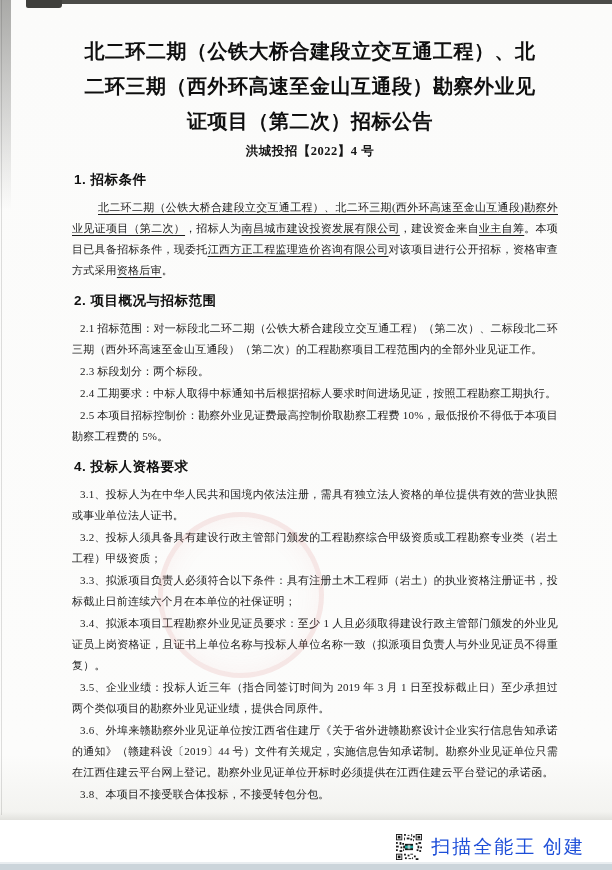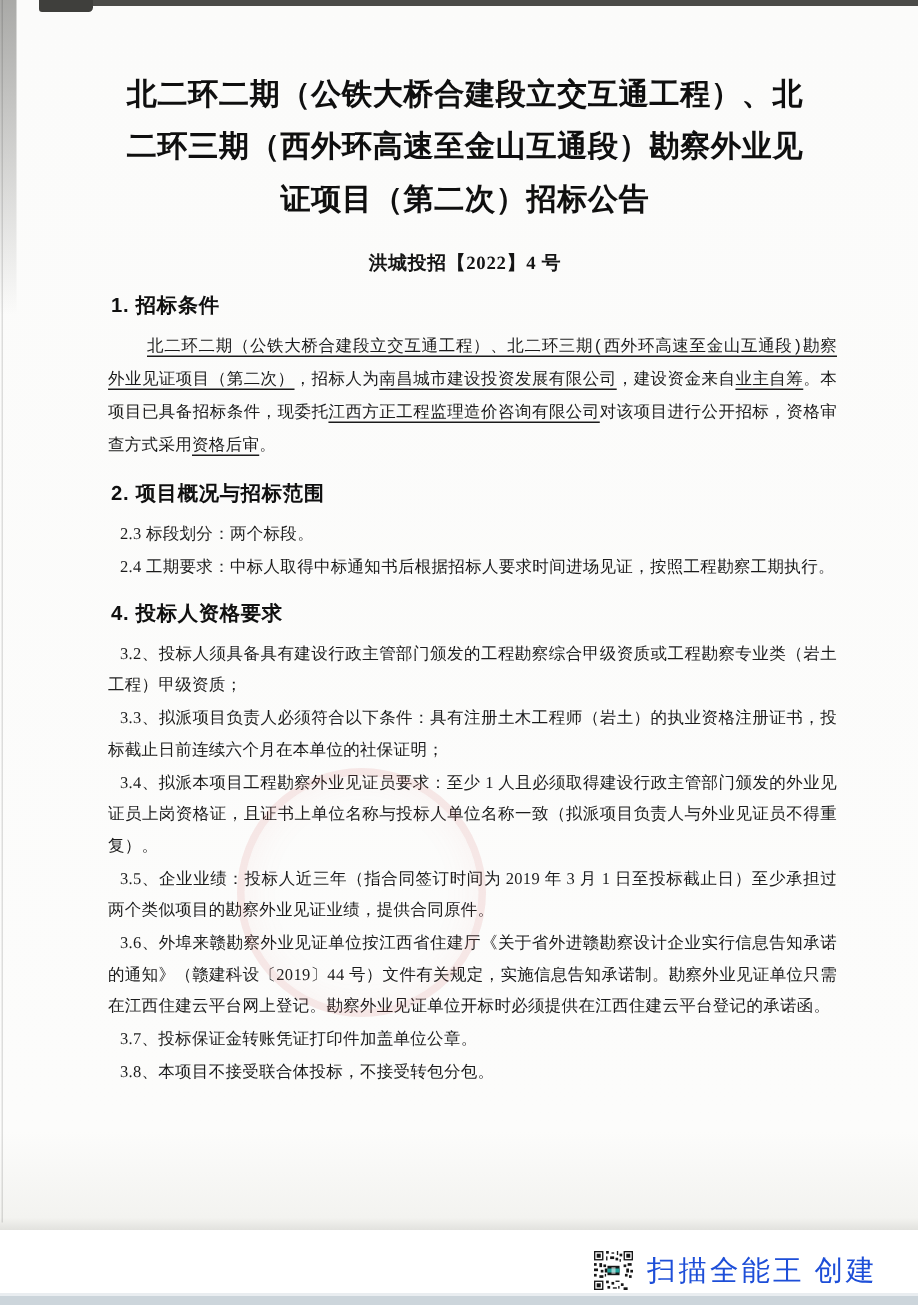--- a/index.html
+++ b/index.html
@@ -20,42 +20,42 @@
   .edge-top{position:absolute;top:0;left:26px;right:0;height:4px;background:#4b4b48;}
   .edge-top-blob{position:absolute;top:0;left:26px;width:36px;height:8px;background:#3f3f3c;border-radius:0 0 3px 2px;}
   .edge-left{position:absolute;top:0;left:0;width:11px;height:210px;
     background:linear-gradient(180deg,rgba(70,70,66,.45),rgba(70,70,66,0));}
   .edge-left-line{position:absolute;top:0;left:1px;width:1px;height:815px;background:rgba(0,0,0,.12);}
   .stamp{position:absolute;left:158px;top:512px;width:156px;height:156px;border-radius:50%;
     border:5px solid rgba(205,95,95,.13);
     box-shadow:inset 0 0 24px rgba(215,120,120,.08);}
   
   .doc-title{
-    width:470px;margin:16px auto;text-align:center;
+    width:470px;margin:4px auto;text-align:center;
     font-family:"Liberation Serif","DejaVu Serif",serif;
     font-weight:bold;font-size:20px;line-height:35px;color:#0f0f0f;
     letter-spacing:.5px;
   }
   .doc-number{
     text-align:center;font-weight:bold;font-size:12.5px;color:#151515;
     margin-top:4px;letter-spacing:.5px;
   }
   .sec-heading{
     font-family:"Liberation Sans","DejaVu Sans",sans-serif;
     font-weight:bold;font-size:13.5px;color:#101010;
     margin:11px 0 8px 12px;letter-spacing:.5px;
   }
   .body-text p{
     margin:0 0 1px 10px;
     font-size:11px;line-height:21px;text-align:justify;color:#1b1b1b;
     letter-spacing:.2px;
   }
   p.lead-para{text-indent:26px;}
   p.clause{text-indent:8px;}
-  .u{text-decoration:underline;text-underline-offset:3px;font-family:Liberation Mono, monospace;}
+  .u{text-decoration:underline;text-underline-offset:3px;}
   
   .scanner-credit{
     position:absolute;right:27px;bottom:10px;
     display:flex;align-items:center;gap:9px;
   }
   .scanner-credit .label{
     font-family:Liberation Serif, serif;
     font-size:19px;color:#1d4ed8;letter-spacing:2px;
   }
   .bottom-strip{position:absolute;left:0;right:0;bottom:0;height:6px;background:#ccd5db;}
@@ -72,33 +72,35 @@
 
   <div class="sec-heading">1. 招标条件</div>
 
   <div class="body-text">
     <p class="lead-para"><span class="u">北二环二期（公铁大桥合建段立交互通工程）、北二环三期(西外环高速至金山互通段)勘察外业见证项目（第二次）</span><span>，招标人为</span><span class="u">南昌城市建设投资发展有限公司</span><span>，建设资金来自</span><span class="u">业主自筹</span><span>。本项目已具备招标条件，现委托</span><span class="u">江西方正工程监理造价咨询有限公司</span><span>对该项目进行公开招标，资格审查方式采用</span><span class="u">资格后审</span><span>。</span></p>
   </div>
 
   <div class="sec-heading">2. 项目概况与招标范围</div>
 
   <div class="body-text">
+    <p class="clause">2.1 招标范围：对一标段北二环二期（公铁大桥合建段立交互通工程）（第二次）、二标段北二环三期（西外环高速至金山互通段）（第二次）的工程勘察项目工程范围内的全部外业见证工作。</p>
     <p class="clause">2.3 标段划分：两个标段。</p>
     <p class="clause">2.4 工期要求：中标人取得中标通知书后根据招标人要求时间进场见证，按照工程勘察工期执行。</p>
+    <p class="clause">2.5 本项目招标控制价：勘察外业见证费最高控制价取勘察工程费 10%，最低报价不得低于本项目勘察工程费的 5%。</p>
   </div>
 
   <div class="sec-heading">4. 投标人资格要求</div>
 
   <div class="body-text">
+    <p class="clause">3.1、投标人为在中华人民共和国境内依法注册，需具有独立法人资格的单位提供有效的营业执照或事业单位法人证书。</p>
     <p class="clause">3.2、投标人须具备具有建设行政主管部门颁发的工程勘察综合甲级资质或工程勘察专业类（岩土工程）甲级资质；</p>
     <p class="clause">3.3、拟派项目负责人必须符合以下条件：具有注册土木工程师（岩土）的执业资格注册证书，投标截止日前连续六个月在本单位的社保证明；</p>
     <p class="clause">3.4、拟派本项目工程勘察外业见证员要求：至少 1 人且必须取得建设行政主管部门颁发的外业见证员上岗资格证，且证书上单位名称与投标人单位名称一致（拟派项目负责人与外业见证员不得重复）。</p>
     <p class="clause">3.5、企业业绩：投标人近三年（指合同签订时间为 2019 年 3 月 1 日至投标截止日）至少承担过两个类似项目的勘察外业见证业绩，提供合同原件。</p>
     <p class="clause">3.6、外埠来赣勘察外业见证单位按江西省住建厅《关于省外进赣勘察设计企业实行信息告知承诺的通知》（赣建科设〔2019〕44 号）文件有关规定，实施信息告知承诺制。勘察外业见证单位只需在江西住建云平台网上登记。勘察外业见证单位开标时必须提供在江西住建云平台登记的承诺函。</p>
-    <p class="clause">3.7、投标保证金转账凭证打印件加盖单位公章。</p>
     <p class="clause">3.8、本项目不接受联合体投标，不接受转包分包。</p>
   </div>
 
   <div class="stamp"></div>
 </div>
 
 <div class="edge-top"></div>
 <div class="edge-top-blob"></div>
 <div class="edge-left"></div>
 <div class="edge-left-line"></div>

